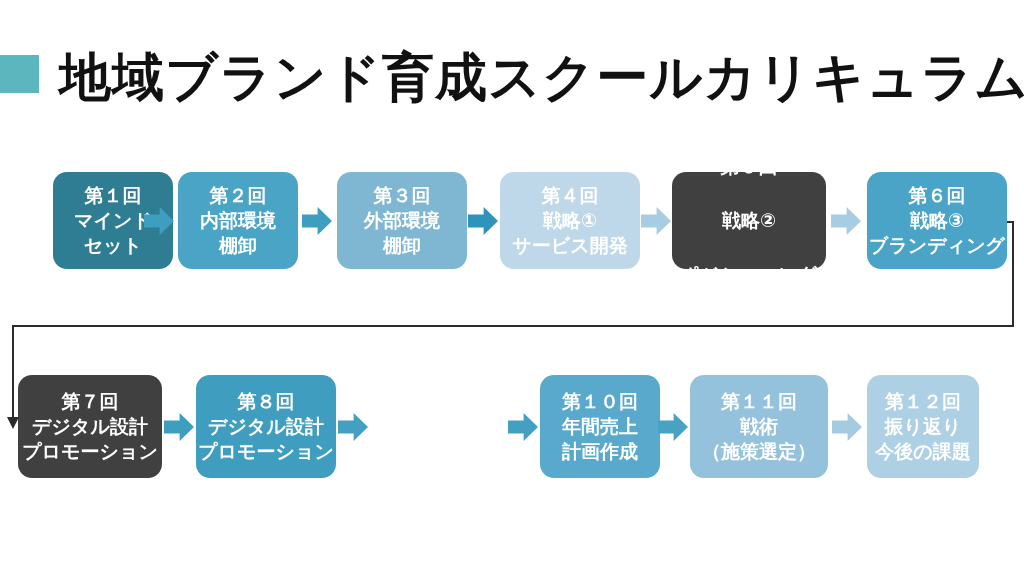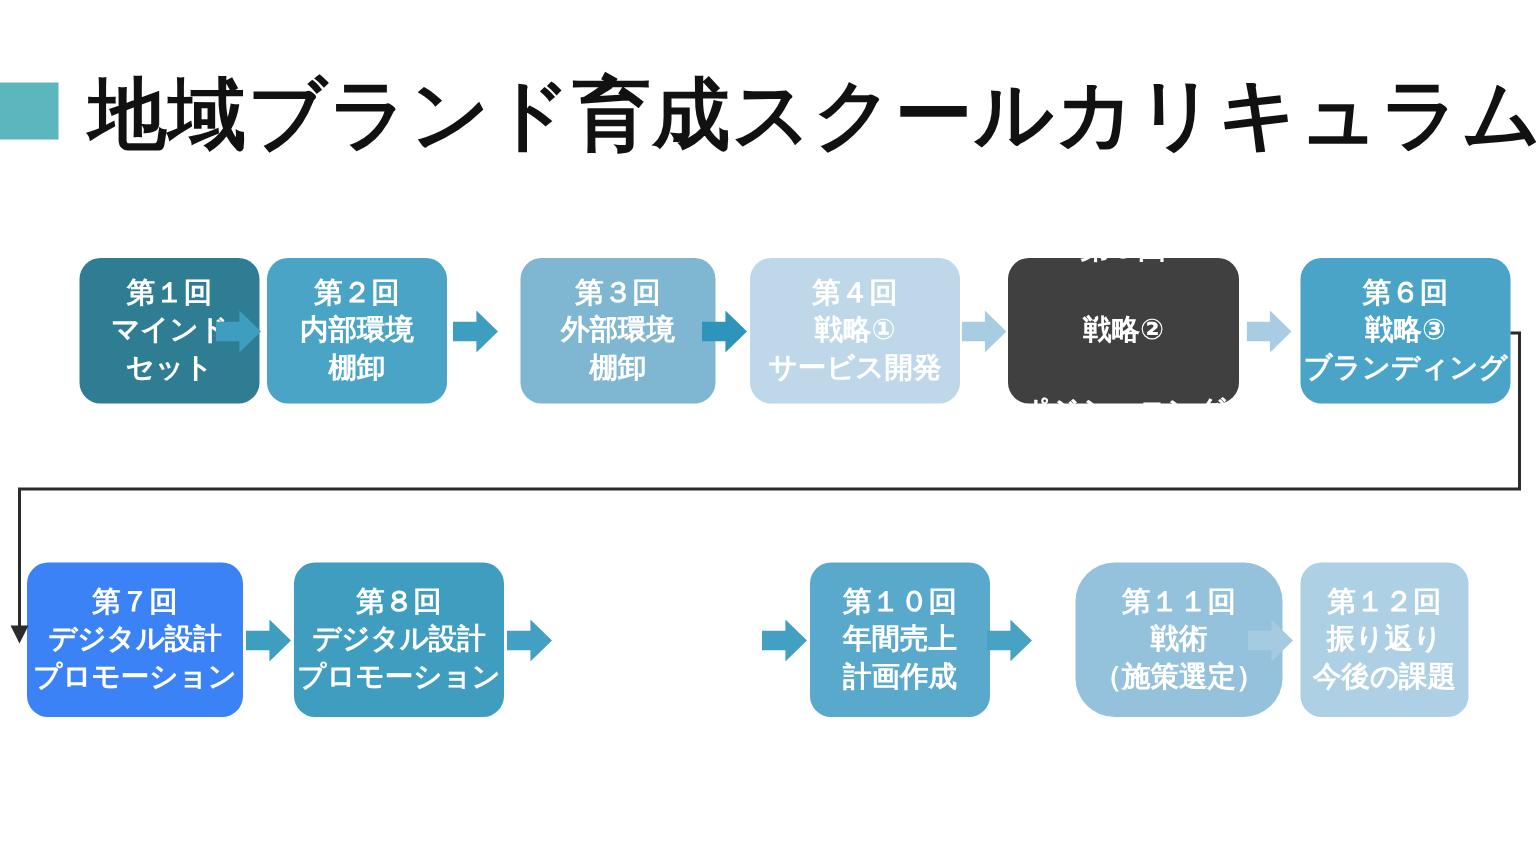--- a/index.html
+++ b/index.html
@@ -72,21 +72,21 @@
       <div>マインド</div>
       <div>セット</div>
     </div>
     <div class="arrow" style="left: 144px; background-color: rgb(62, 158, 192);"></div>
     <div class="box" style="left: 178px; width: 120px; background-color: rgb(74, 164, 198);">
       <div>第２回</div>
       <div>内部環境</div>
       <div>棚卸</div>
     </div>
     <div class="arrow" style="left: 302px; background-color: rgb(62, 158, 192);"></div>
-    <div class="box" style="left: 347px; width: 130px; background-color: rgb(127, 182, 209);">
+    <div class="box" style="left: 337px; width: 130px; background-color: rgb(127, 182, 209);">
       <div>第３回</div>
       <div>外部環境</div>
       <div>棚卸</div>
     </div>
     <div class="arrow" style="left: 468px; background-color: rgb(47, 148, 187);"></div>
     <div class="box" style="left: 500px; width: 140px; background-color: rgb(191, 216, 233);">
       <div>第４回</div>
       <div>戦略①</div>
       <div>サービス開発</div>
     </div>
@@ -98,40 +98,40 @@
     </div>
     <div class="arrow" style="left: 831px; background-color: rgb(168, 205, 226);"></div>
     <div class="box" style="left: 867px; width: 140px; background-color: rgb(73, 164, 199);">
       <div>第６回</div>
       <div>戦略③</div>
       <div>ブランディング</div>
     </div>
   </div>
 
   <div class="row row2">
-    <div class="box" style="left: 18px; width: 144px; background-color: #3b82f6;">
+    <div class="box" style="left: 18px; width: 144px; background-color: #404040;">
       <div>第７回</div>
       <div>デジタル設計</div>
       <div>プロモーション</div>
     </div>
     <div class="arrow" style="left: 164px; background-color: rgb(62, 158, 192);"></div>
     <div class="box" style="left: 196px; width: 140px; background-color: rgb(63, 157, 192);">
       <div>第８回</div>
       <div>デジタル設計</div>
       <div>プロモーション</div>
     </div>
     <div class="arrow" style="left: 338px; background-color: rgb(68, 160, 194);"></div>
     <div class="arrow" style="left: 508px; background-color: rgb(68, 160, 194);"></div>
     <div class="box" style="left: 540px; width: 120px; background-color: rgb(88, 169, 203); font-family: Liberation Serif, serif;">
       <div>第１０回</div>
       <div>年間売上</div>
       <div>計画作成</div>
     </div>
     <div class="arrow" style="left: 658px; background-color: rgb(71, 162, 196);"></div>
-    <div class="box" style="left: 717px; width: 138px; background-color: rgb(148, 193, 219); border-radius: 26px;">
+    <div class="box" style="left: 690px; width: 138px; background-color: rgb(148, 193, 219);">
       <div>第１１回</div>
       <div>戦術</div>
       <div>（施策選定）</div>
     </div>
     <div class="arrow" style="left: 832px; background-color: rgb(165, 203, 225);"></div>
     <div class="box" style="left: 867px; width: 112px; background-color: rgb(174, 208, 229);">
       <div>第１２回</div>
       <div>振り返り</div>
       <div>今後の課題</div>
     </div>

